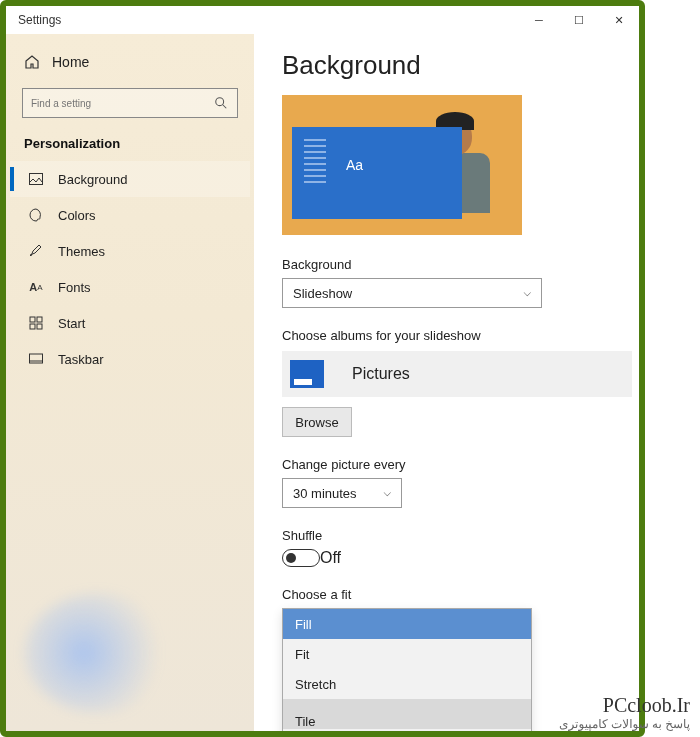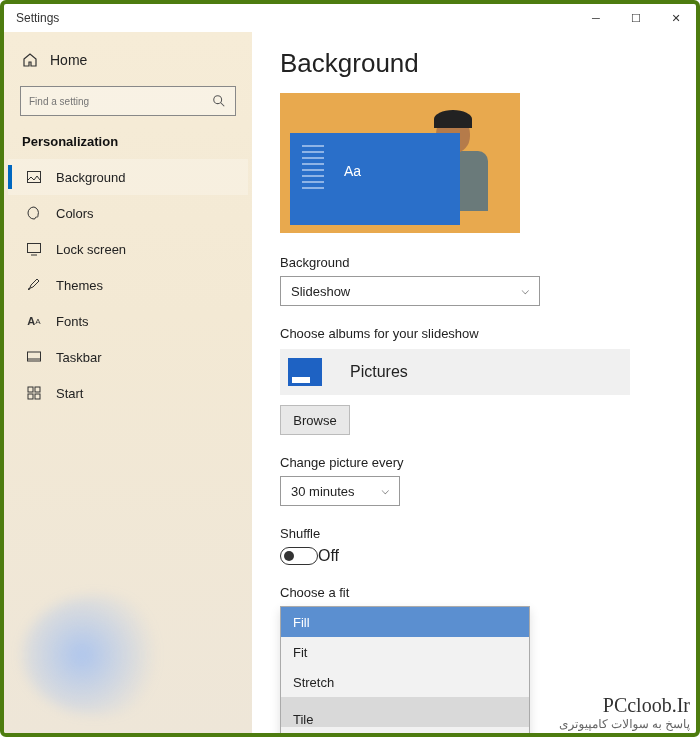--- a/index.html
+++ b/index.html
@@ -1,18 +1,18 @@
 <!DOCTYPE html>
 <html><head>
 <meta charset="utf-8">
 <style>
 * { box-sizing: border-box; margin: 0; padding: 0; font-family: "Segoe UI", Arial, sans-serif; }
 body { width: 700px; height: 737px; overflow: hidden; background: #fff; position: relative; }
 
-.window { width: 700px; height: 737px; display: flex; flex-direction: column; border: 4px solid #4d7c0f; border-radius: 6px; overflow: hidden; }
+.window { width: 645px; height: 737px; display: flex; flex-direction: column; border: 6px solid #4d7c0f; border-radius: 6px; overflow: hidden; }
 
 .titlebar { height: 28px; display: flex; align-items: center; padding-left: 12px; font-size: 12px; color: #333; }
 .titlebar .spacer { flex: 1; }
 .titlebar .win-btn { width: 40px; height: 28px; display: flex; align-items: center; justify-content: center; font-size: 11px; color: #333; }
 
 .body { flex: 1; display: flex; overflow: hidden; }
 
 .sidebar { width: 248px; background: linear-gradient(180deg, #f6ecd7 0%, #f3e9d4 40%, #eee6d8 100%); padding-top: 10px; position: relative; }
 .sidebar-inner { padding: 0 4px; }
 
@@ -28,21 +28,21 @@
 .nav-item { display: flex; align-items: center; gap: 14px; padding: 10px 14px 10px 18px; font-size: 13px; color: #222; position: relative; }
 .nav-item.active::before { content: ""; position: absolute; left: 0; top: 6px; bottom: 6px; width: 4px; background: #0067c0; }
 .nav-item.active { background: rgba(255,255,255,0.25); }
 
 .blur-blob { position: absolute; left: 18px; bottom: 18px; width: 150px; height: 120px; background: radial-gradient(circle at 40% 50%, rgba(120,170,255,0.55), rgba(120,170,255,0) 70%); filter: blur(6px); border-radius: 50%; }
 
 .content { flex: 1; padding: 16px 28px 0 28px; overflow-y: auto; color: #222; }
 .page-title { font-size: 26px; font-weight: 400; margin-bottom: 14px; }
 
 .preview { width: 240px; height: 140px; background: #e8a94e; position: relative; overflow: hidden; margin-bottom: 22px; }
-.preview .window-mock { position: absolute; left: 10px; bottom: 8px; width: 170px; height: 92px; background: #2a6fc9; }
+.preview .window-mock { position: absolute; left: 10px; bottom: 16px; width: 170px; height: 92px; background: #2a6fc9; }
 .preview .window-mock .bar { position: absolute; left: 12px; top: 12px; width: 22px; height: 2px; background: #8fb4e6; box-shadow: 0 6px 0 #8fb4e6, 0 12px 0 #8fb4e6, 0 18px 0 #8fb4e6, 0 24px 0 #8fb4e6, 0 30px 0 #8fb4e6, 0 36px 0 #8fb4e6, 0 42px 0 #8fb4e6; }
 .preview .window-mock .aa { position: absolute; left: 54px; top: 30px; color: #fff; font-size: 14px; }
 .preview .person { position: absolute; right: 22px; top: 14px; width: 90px; height: 120px; }
 .preview .person .head { width: 34px; height: 38px; background: #b57b4a; border-radius: 50% 50% 45% 45%; position: absolute; left: 28px; top: 8px; }
 .preview .person .hair { width: 38px; height: 18px; background: #222; border-radius: 50% 50% 0 0; position: absolute; left: 26px; top: 3px; }
 .preview .person .body { width: 70px; height: 60px; background: #6a7a7a; border-radius: 10px 10px 0 0; position: absolute; left: 10px; top: 44px; }
 .preview .person .collar { width: 14px; height: 20px; background: #d8d0c4; position: absolute; left: 38px; top: 44px; transform: rotate(0deg); }
 
 .field-label { font-size: 13px; margin-bottom: 6px; margin-top: 4px; }
 .select { display: flex; align-items: center; justify-content: space-between; border: 1px solid #999; height: 30px; padding: 0 10px; font-size: 13px; width: 260px; background: #fff; }
@@ -120,60 +120,51 @@
           <span class="icon">
               <svg width="16" height="16" viewBox="0 0 16 16">
                 <path d="M8 2a6 6 0 100 12c2 0 1-2 2-2s2 1 2-2a6 6 0 00-4-8z" fill="none" stroke="#333"></path>
               </svg>
             </span>
           <span>Colors</span>
         </div>
         <div class="nav-item">
           <span class="icon">
               <svg width="16" height="16" viewBox="0 0 16 16">
-                <rect x="1.5" y="2.5" width="13" height="9" fill="none" stroke="#333"></rect>
-                <line x1="5" y1="14" x2="11" y2="14" stroke="#333"></line>
-              </svg>
-            </span>
-          <span>Lock screen</span>
-        </div>
-        <div class="nav-item">
-          <span class="icon">
-              <svg width="16" height="16" viewBox="0 0 16 16">
                 <path d="M3 13l2-5 6-6 2 2-6 6-5 2z" fill="none" stroke="#333"></path>
               </svg>
             </span>
           <span>Themes</span>
         </div>
         <div class="nav-item">
           <span class="icon">
               <span style="font-size:11px;font-weight:600">A</span>
               <span style="font-size:8px">A</span>
             </span>
           <span>Fonts</span>
-        </div>
-        <div class="nav-item">
-          <span class="icon">
-              <svg width="16" height="16" viewBox="0 0 16 16">
-                <rect x="1.5" y="3" width="13" height="9" fill="none" stroke="#333"></rect>
-                <line x1="1.5" y1="10" x2="14.5" y2="10" stroke="#333"></line>
-              </svg>
-            </span>
-          <span>Taskbar</span>
         </div>
         <div class="nav-item">
           <span class="icon">
               <svg width="16" height="16" viewBox="0 0 16 16">
                 <rect x="2" y="2" width="5" height="5" fill="none" stroke="#333"></rect>
                 <rect x="9" y="2" width="5" height="5" fill="none" stroke="#333"></rect>
                 <rect x="2" y="9" width="5" height="5" fill="none" stroke="#333"></rect>
                 <rect x="9" y="9" width="5" height="5" fill="none" stroke="#333"></rect>
               </svg>
             </span>
           <span>Start</span>
+        </div>
+        <div class="nav-item">
+          <span class="icon">
+              <svg width="16" height="16" viewBox="0 0 16 16">
+                <rect x="1.5" y="3" width="13" height="9" fill="none" stroke="#333"></rect>
+                <line x1="1.5" y1="10" x2="14.5" y2="10" stroke="#333"></line>
+              </svg>
+            </span>
+          <span>Taskbar</span>
         </div>
       </div>
       <div class="blur-blob"></div>
     </div>
 
     <div class="content">
       <div class="page-title">Background</div>
 
       <div class="preview">
         <div class="person">

